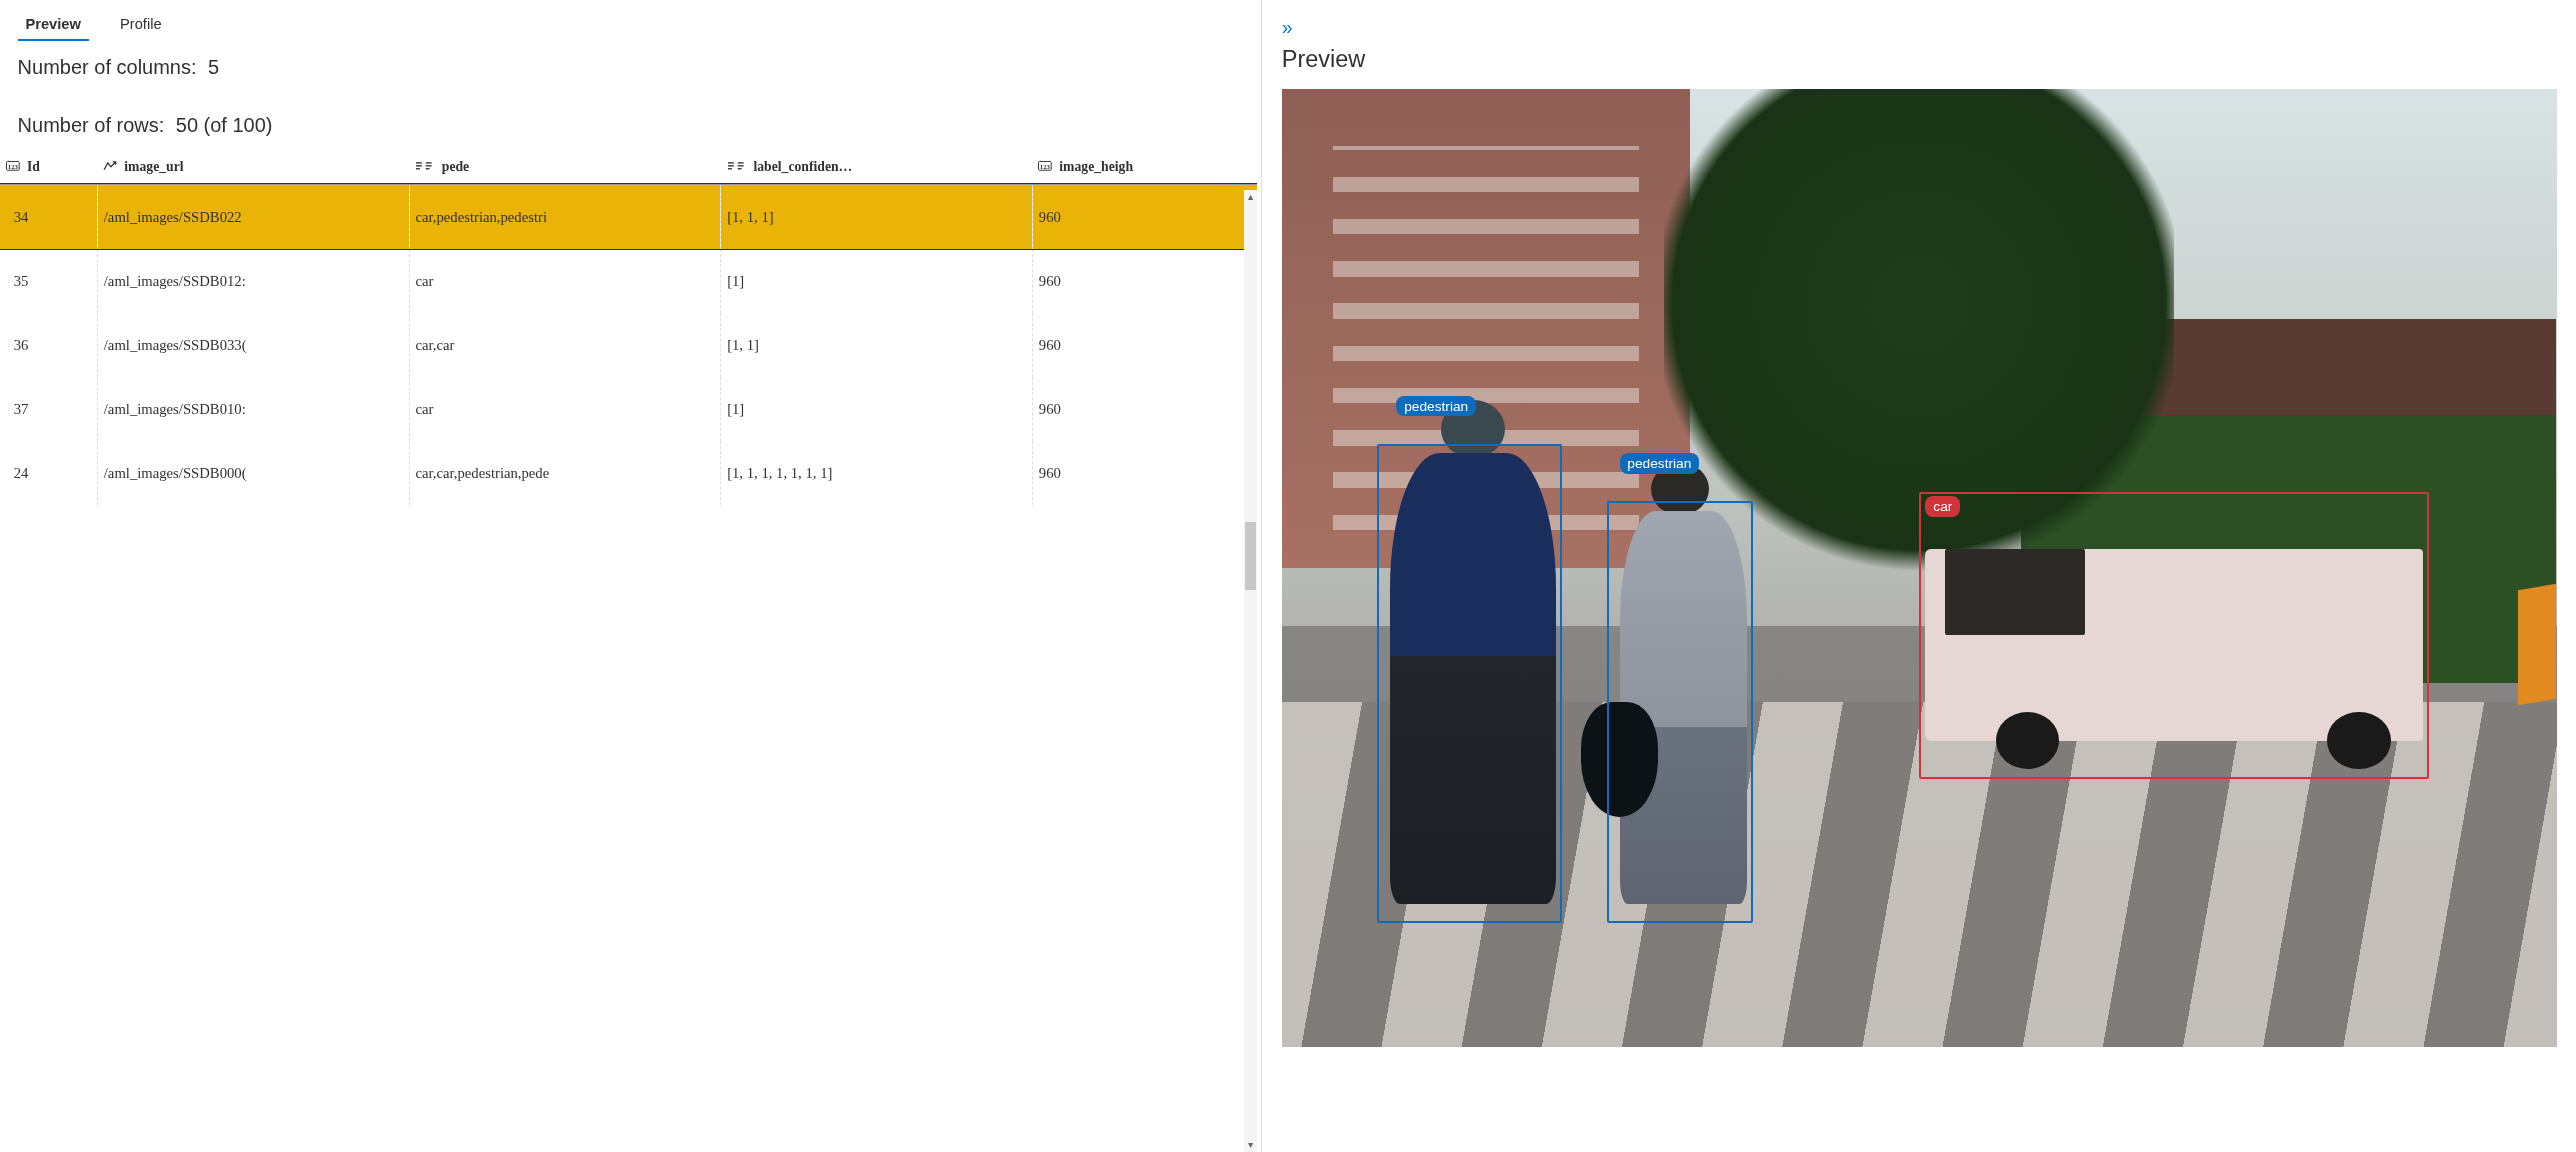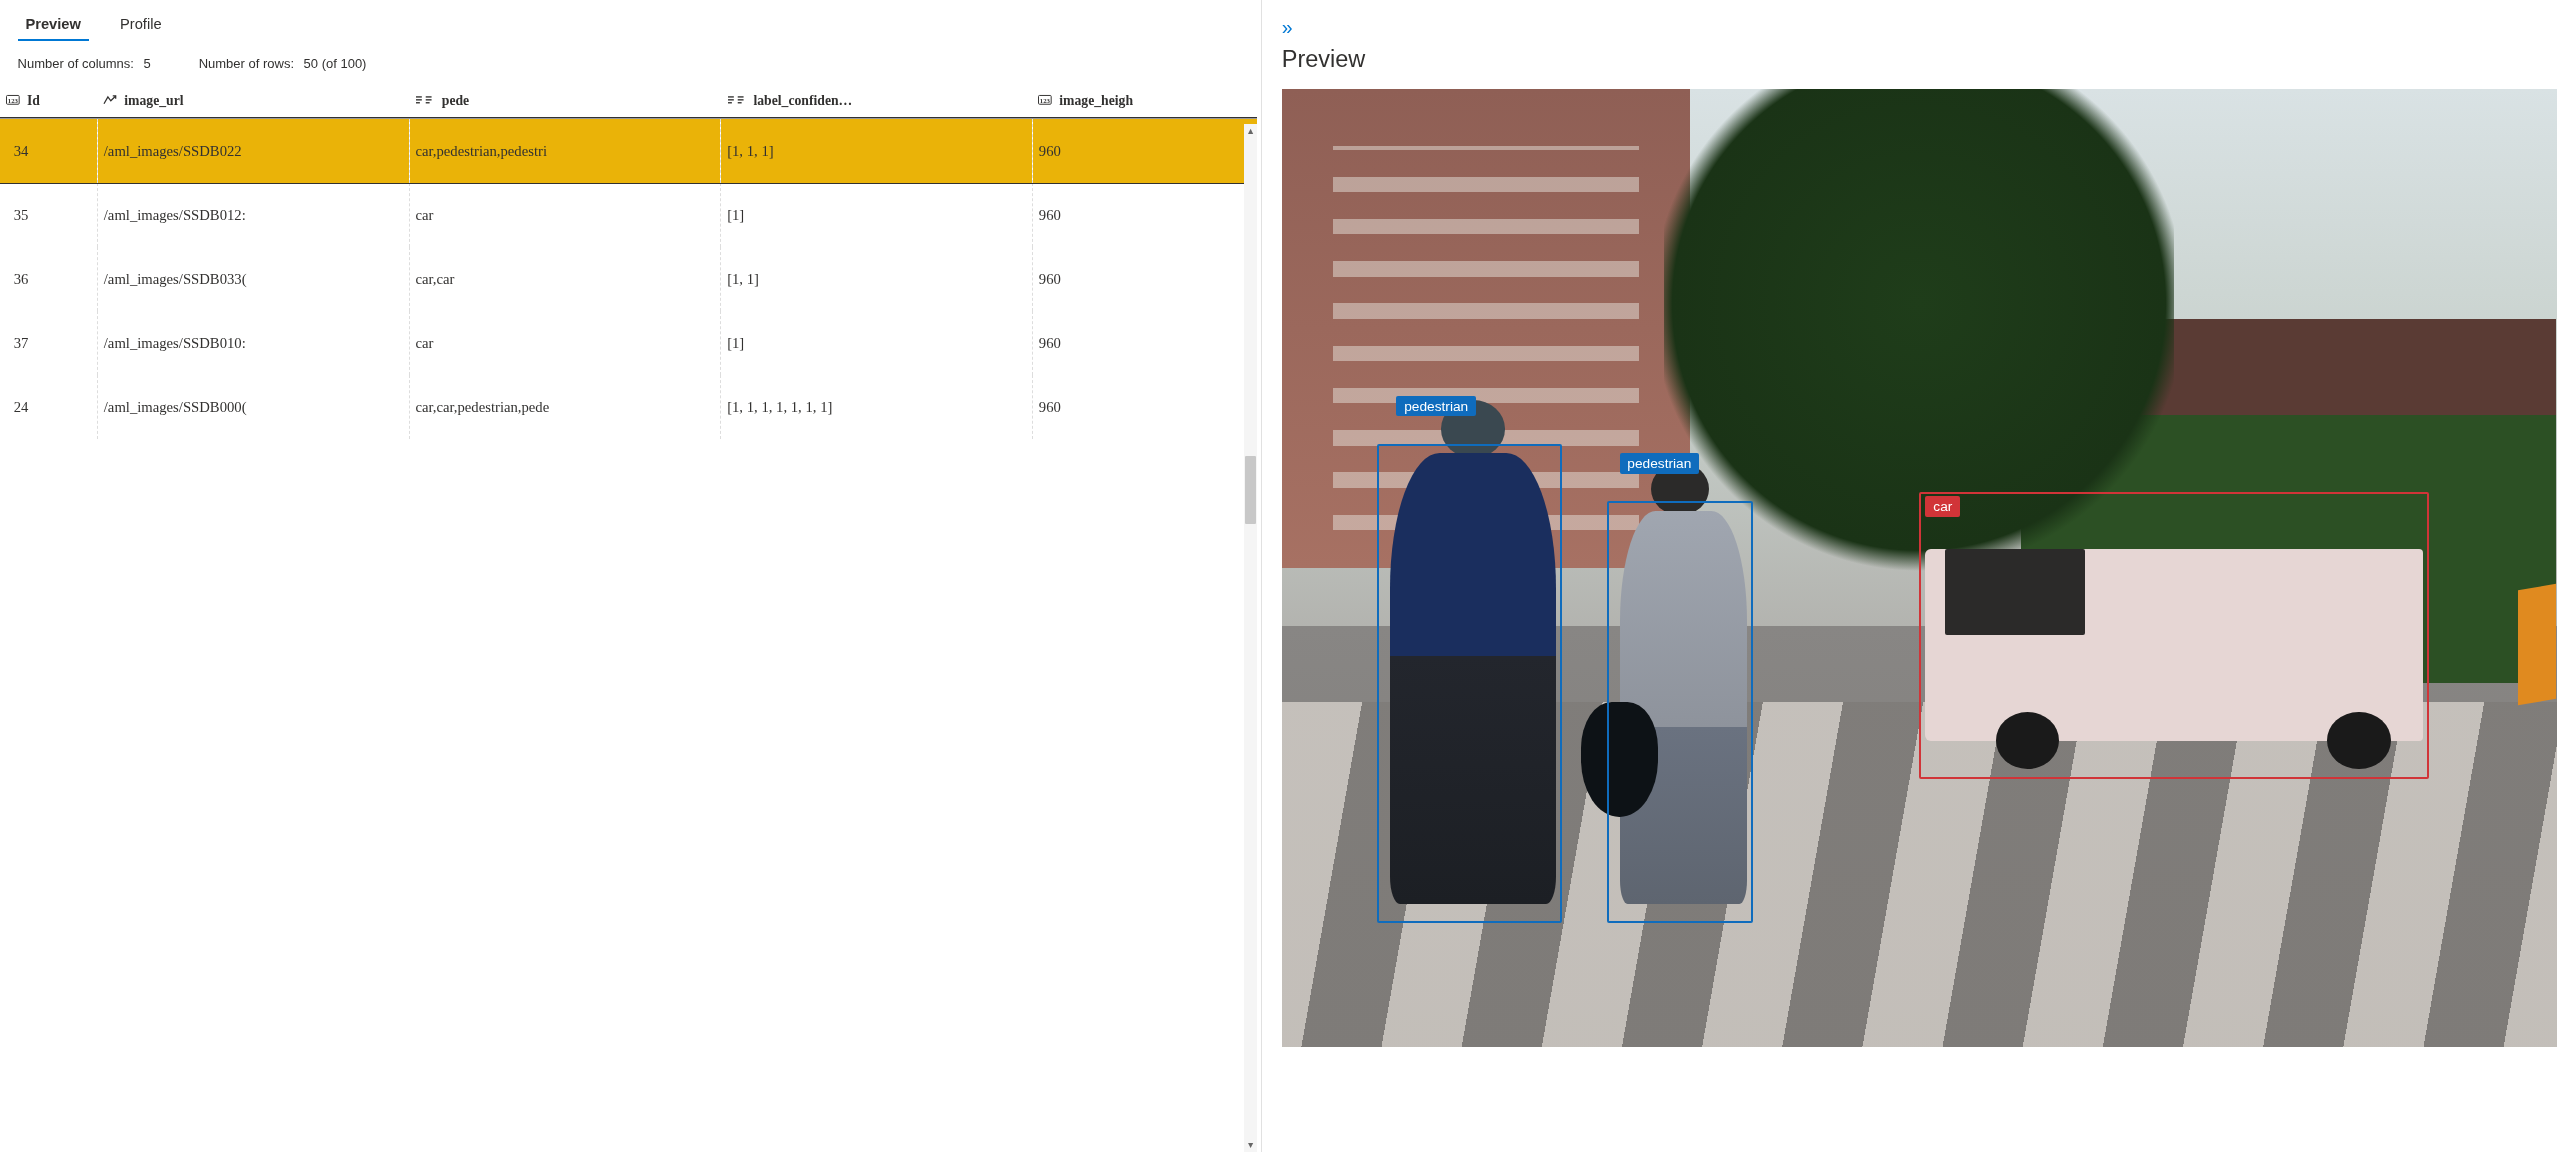--- a/index.html
+++ b/index.html
@@ -47,23 +47,24 @@
       position: absolute;
       left: 0;
       right: 0;
       bottom: 0;
       height: 2.9px;
       background: #0078d4;
     }
     
     .stats-row {
       display: flex;
-      gap: 48px;
+      gap: 35px;
       padding: 13.7px 17.6px;
-      font-size: 13px;
+      font-size: 20px;
+      flex-direction: column;
     }
     .stat-label { font-weight: 400; }
     .stat-value { margin-left: 5.9px; }
     
     .table-wrap {
       flex: 1;
       overflow: hidden;
       position: relative;
     }
     table {
@@ -222,21 +223,21 @@
     .ped2-head { position:absolute; left:29%; top:39%; width:4.5%; height:5.5%; background:#2b2a29; border-radius:50%; }
     .bag { position:absolute; left:23.5%; top:64%; width:6%; height:12%; background:#0d1216; border-radius:40% 40% 50% 50%; }
     .sign { position:absolute; right:0; top:52%; width:3%; height:12%; background:#e08a1f; transform:skewY(-10deg); }
 
     
     .ann-label {
       position: absolute;
       padding: 2.9px 7.8px;
       font-size: 13.7px;
       color: #fff;
-      border-radius: 2px;
+      border-radius: 8px;
       font-weight: 400;
       white-space: nowrap;
     }
     .ann-blue { background: #0f6cbd; }
     .ann-red  { background: #d13438; }
 
     
     .bbox { position:absolute; border:2px solid; border-radius:2px; }
     .bbox-blue { border-color:#0f6cbd; }
     .bbox-red  { border-color:#d13438; }

